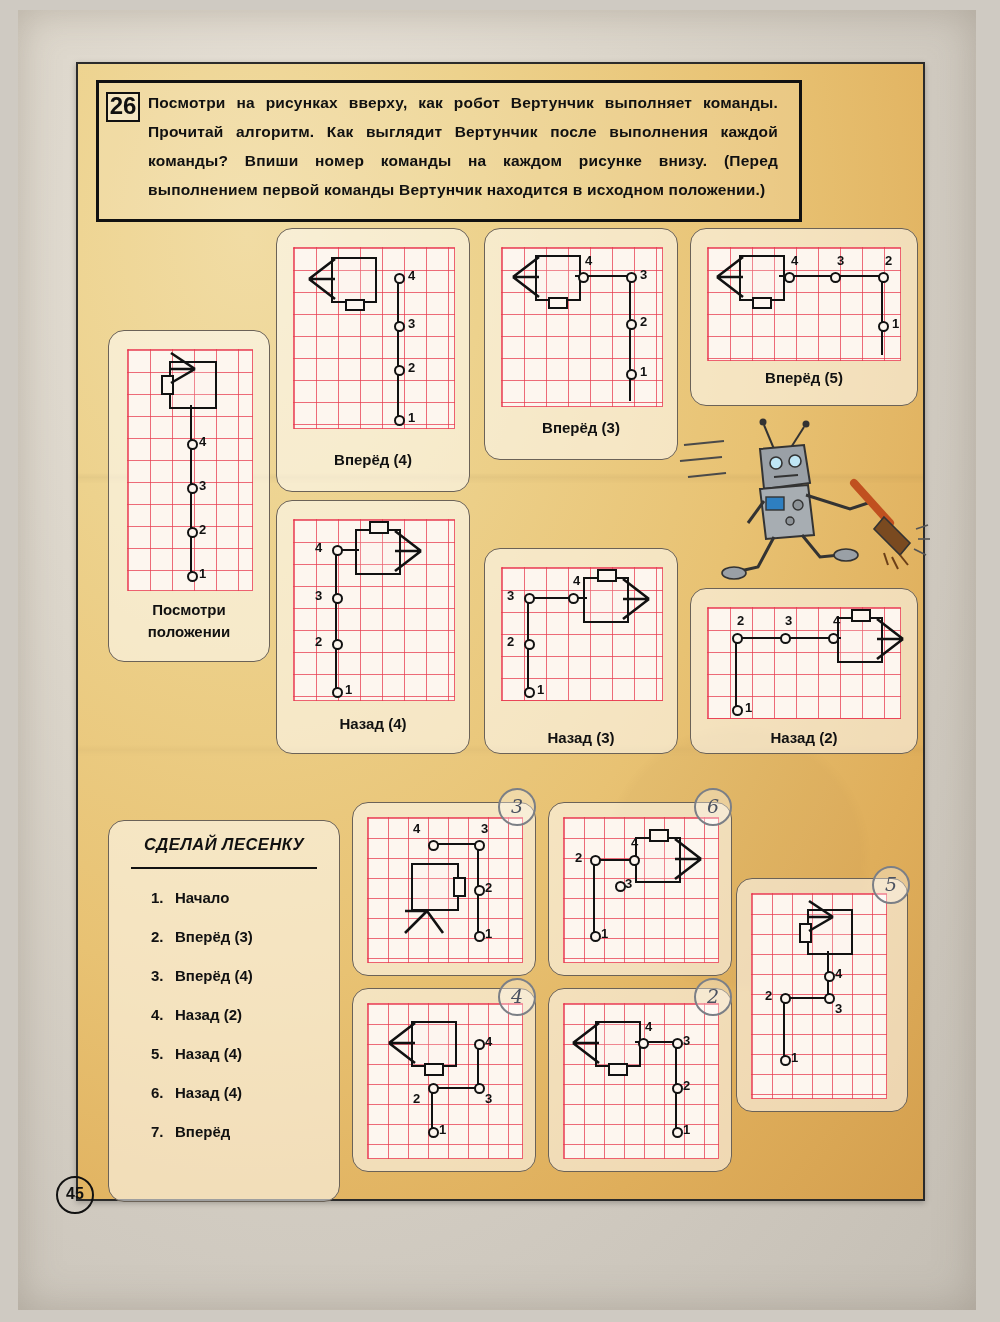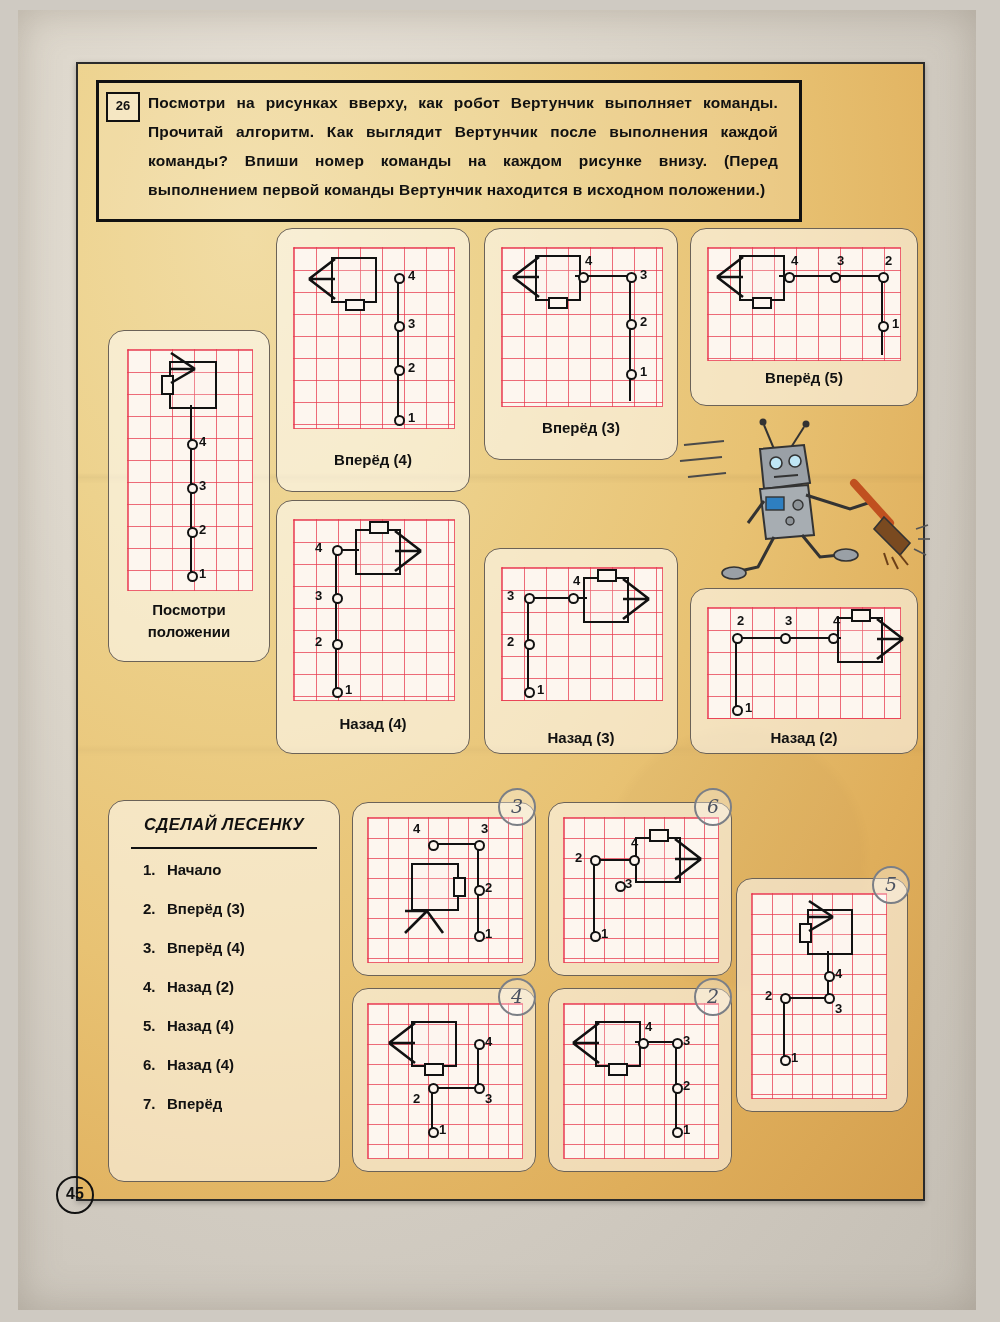--- a/index.html
+++ b/index.html
@@ -31,21 +31,21 @@
       linear-gradient(transparent 60%, rgba(90,70,40,.35) 60.4%, transparent 61%),
       radial-gradient(circle at 78% 70%, rgba(120,80,40,.35) 0 12%, transparent 13%);
   }
 
   .task-box {
     position:absolute; left:78px; top:70px; width:700px; height:136px;
     border:3px solid #111; background:rgba(255,255,255,.14);
   }
   .task-num {
     position:absolute; left:88px; top:82px; width:30px; height:26px;
-    border:2px solid #111; color:#111; font-weight:bold; font-size:13px;
+    border:2px solid #111; color:#111; font-weight:bold; font-size:24px;
     text-align:center; line-height:24px; background:rgba(255,255,255,.35);
   }
   .task-text {
     position:absolute; left:130px; top:78px; width:630px;
     font-size:15.5px; line-height:29px; color:#111; font-weight:bold;
     letter-spacing:.2px; text-align:justify;
   }
 
   
   .card {
@@ -78,21 +78,21 @@
   .arrow { position:absolute; }
   .nub { position:absolute; border:2px solid #111; background:#fdf6ef; }
 
   
   #algo { }
   #algo .title {
     position:absolute; left:0; right:0; top:14px; text-align:center;
     font-size:16.5px; font-weight:bold; color:#111; font-style:italic; letter-spacing:.5px;
   }
   #algo .rule { position:absolute; left:22px; right:22px; top:46px; height:2px; background:#111; }
-  #algo ol { margin:0; padding:0; list-style:none; position:absolute; left:34px; top:60px; }
+  #algo ol { margin:8px; padding:0; list-style:none; position:absolute; left:34px; top:60px; }
   #algo li { font-size:15px; color:#111; font-weight:bold; margin-bottom:22px; }
   #algo li .idx { display:inline-block; width:24px; }
 
   
   .answer {
     position:absolute; width:34px; height:34px; border:2px solid #7b7f86; border-radius:50%;
     color:#4a5160; font-size:19px; text-align:center; line-height:32px;
     font-family:"DejaVu Serif", serif; font-style:italic;
     background:rgba(255,255,255,.35);
   }
@@ -300,21 +300,21 @@
     <div class="num" style="left:46px; top:24px;">2</div>
     <div class="dot" style="left:89px; top:44px;"></div>
     <div class="num" style="left:94px; top:24px;">3</div>
     <div class="dot" style="left:137px; top:44px;"></div>
     <div class="num" style="left:142px; top:24px;">4</div>
     <div class="dot" style="left:41px; top:116px;"></div>
     <div class="num" style="left:54px; top:111px;">1</div>
     <div class="cap" style="top:140px;">Назад  (2)</div>
   </div>
 
-  <div class="card" id="algo" style="left:90px; top:790px; width:230px; height:380px;">
+  <div class="card" id="algo" style="left:90px; top:810px; width:230px; height:380px;">
     <div class="title">СДЕЛАЙ ЛЕСЕНКУ</div>
     <div class="rule"></div>
     <ol>
       <li><span class="idx">1.</span><span>Начало</span></li>
       <li><span class="idx">2.</span><span>Вперёд  (3)</span></li>
       <li><span class="idx">3.</span><span>Вперёд  (4)</span></li>
       <li><span class="idx">4.</span><span>Назад  (2)</span></li>
       <li><span class="idx">5.</span><span>Назад  (4)</span></li>
       <li><span class="idx">6.</span><span>Назад  (4)</span></li>
       <li><span class="idx">7.</span><span>Вперёд</span></li>

